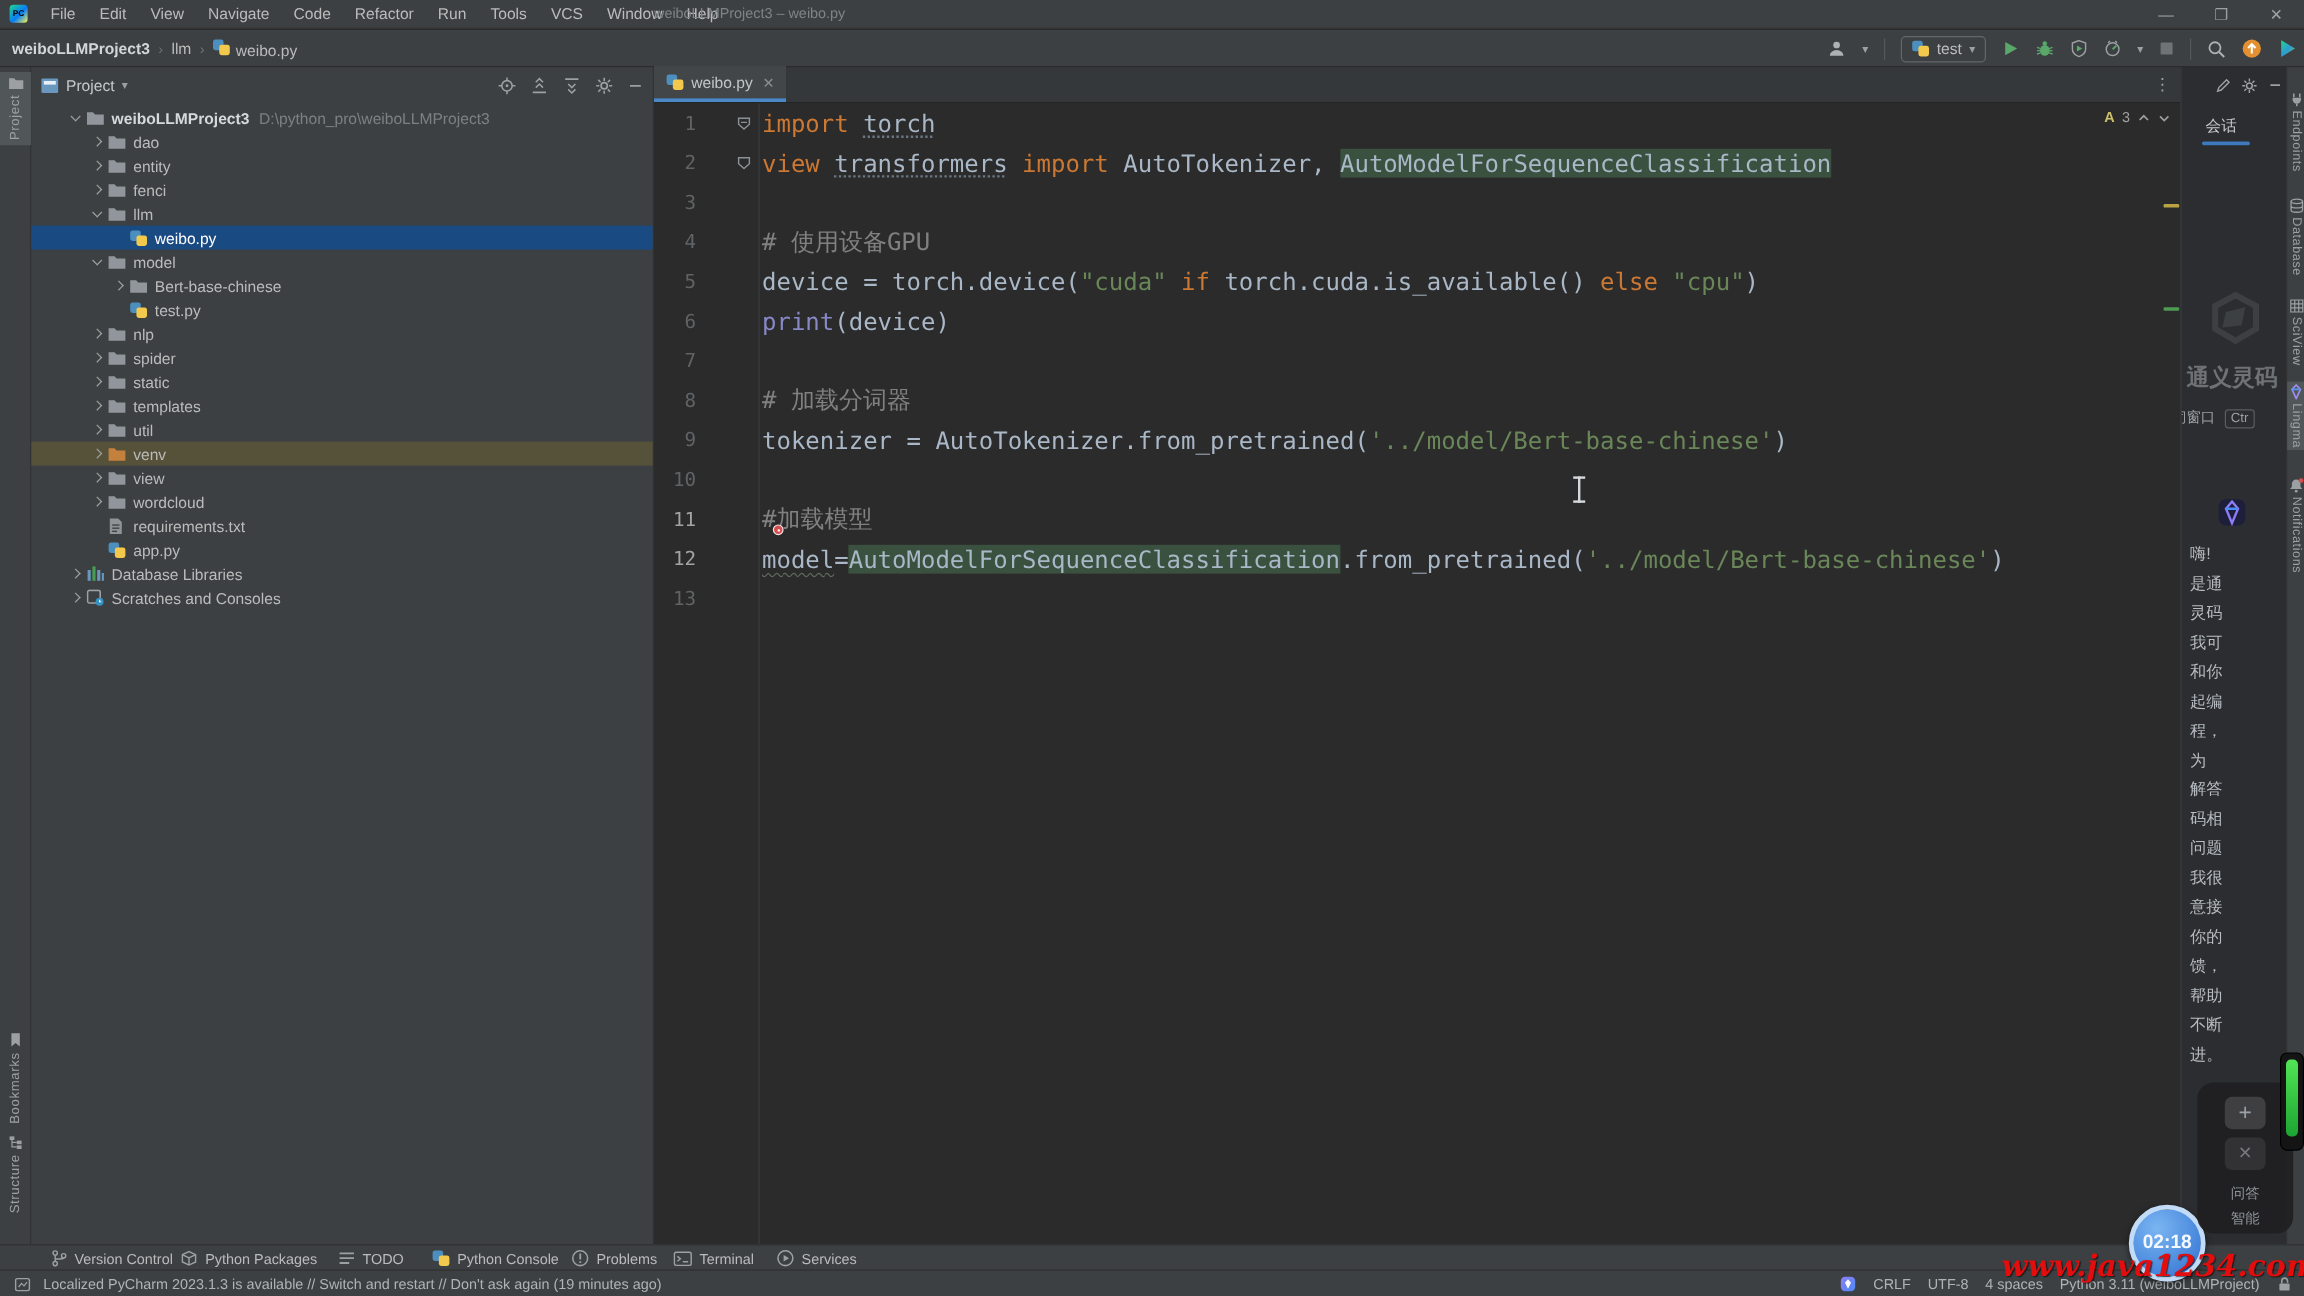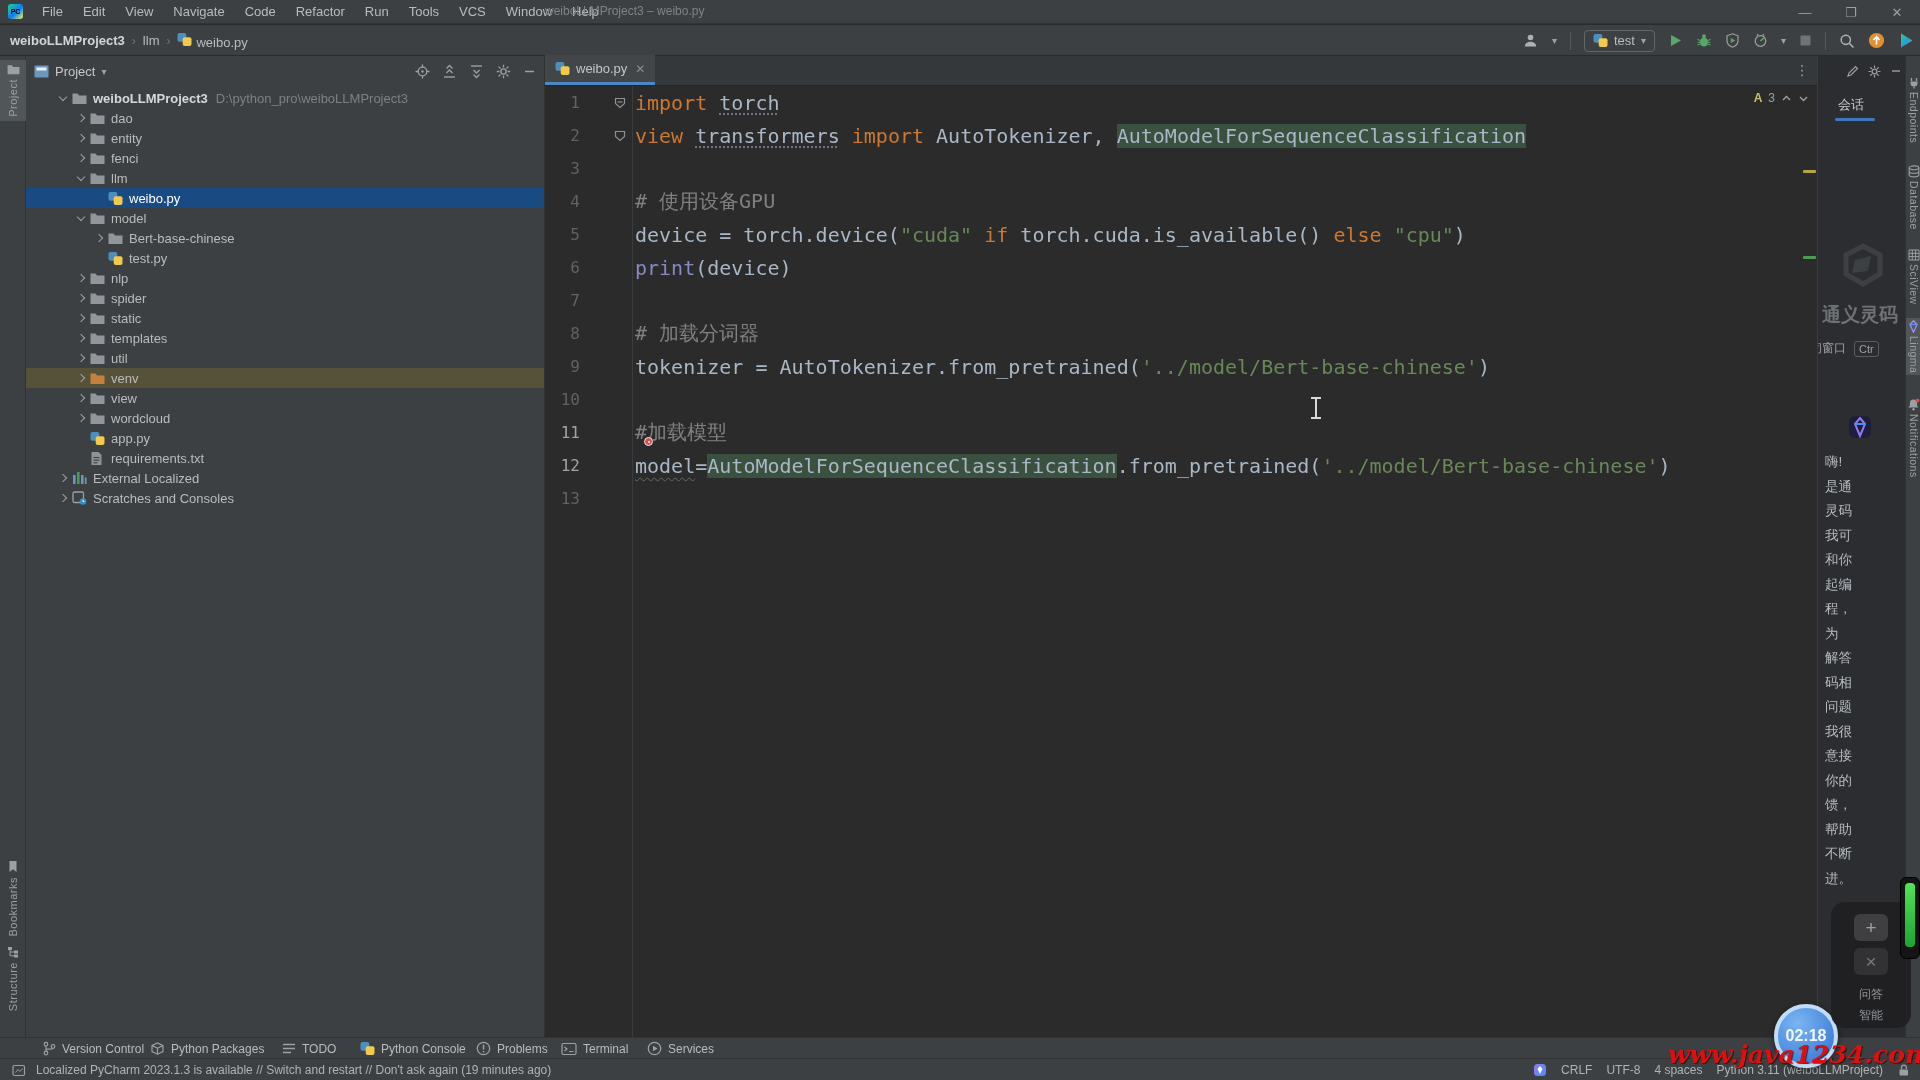--- a/index.html
+++ b/index.html
@@ -540,52 +540,52 @@
             <span class="ticon">
               <svg width="15" height="13" viewBox="0 0 15 13">
                 <path d="M0.5 1.5 h5 l1.6 2 h7.4 v8.5 h-14 z" fill="#90969c"></path>
               </svg>
             </span>
             <span class="tlabel ">wordcloud</span>
           </div>
           <div class="trow " style="padding-left:46px">
             <span class="chevbox"></span>
             <span class="ticon">
-              <svg width="15" height="15" viewBox="0 0 15 15">
-                <rect x="0.5" y="1" width="8.8" height="8.8" rx="2" fill="#4c8fbf"></rect>
-                <rect x="5.7" y="5.2" width="8.8" height="8.8" rx="2" fill="#f2c94c"></rect>
-              </svg>
-            </span>
-            <span class="tlabel ">app.py</span>
-          </div>
-          <div class="trow " style="padding-left:46px">
-            <span class="chevbox"></span>
-            <span class="ticon">
               <svg width="13" height="15" viewBox="0 0 13 15">
                 <path d="M1.5 1 h7 l3 3 v10 h-10 z" fill="#8d9397"></path>
                 <rect x="3.5" y="6" width="6" height="1.1" fill="#3c3f41"></rect>
                 <rect x="3.5" y="8.6" width="6" height="1.1" fill="#3c3f41"></rect>
                 <rect x="3.5" y="11.2" width="4" height="1.1" fill="#3c3f41"></rect>
               </svg>
             </span>
             <span class="tlabel ">requirements.txt</span>
           </div>
+          <div class="trow " style="padding-left:46px">
+            <span class="chevbox"></span>
+            <span class="ticon">
+              <svg width="15" height="15" viewBox="0 0 15 15">
+                <rect x="0.5" y="1" width="8.8" height="8.8" rx="2" fill="#4c8fbf"></rect>
+                <rect x="5.7" y="5.2" width="8.8" height="8.8" rx="2" fill="#f2c94c"></rect>
+              </svg>
+            </span>
+            <span class="tlabel ">app.py</span>
+          </div>
           <div class="trow " style="padding-left:28px">
             <span class="chevbox">
               <span class="chev "></span>
             </span>
             <span class="ticon">
               <svg width="15" height="14">
                 <rect x="1" y="4" width="2.6" height="9" fill="#6897bb"></rect>
                 <rect x="5" y="1" width="2.6" height="12" fill="#499c54"></rect>
                 <rect x="9" y="4" width="2.6" height="9" fill="#6897bb"></rect>
                 <rect x="12.8" y="6.5" width="1.8" height="6.5" fill="#6897bb"></rect>
               </svg>
             </span>
-            <span class="tlabel ">External Localized</span>
+            <span class="tlabel ">Database Libraries</span>
           </div>
           <div class="trow " style="padding-left:28px">
             <span class="chevbox">
               <span class="chev "></span>
             </span>
             <span class="ticon">
               <svg width="15" height="14">
                 <rect x="1" y="1" width="10.5" height="10.5" rx="1.5" fill="none" stroke="#9aa0a6" stroke-width="1.3"></rect>
                 <circle cx="11" cy="10.5" r="3.3" fill="#3592c4"></circle>
                 <path d="M11 8.8 v1.7 h1.4" stroke="#fff" stroke-width="0.9" fill="none"></path>

